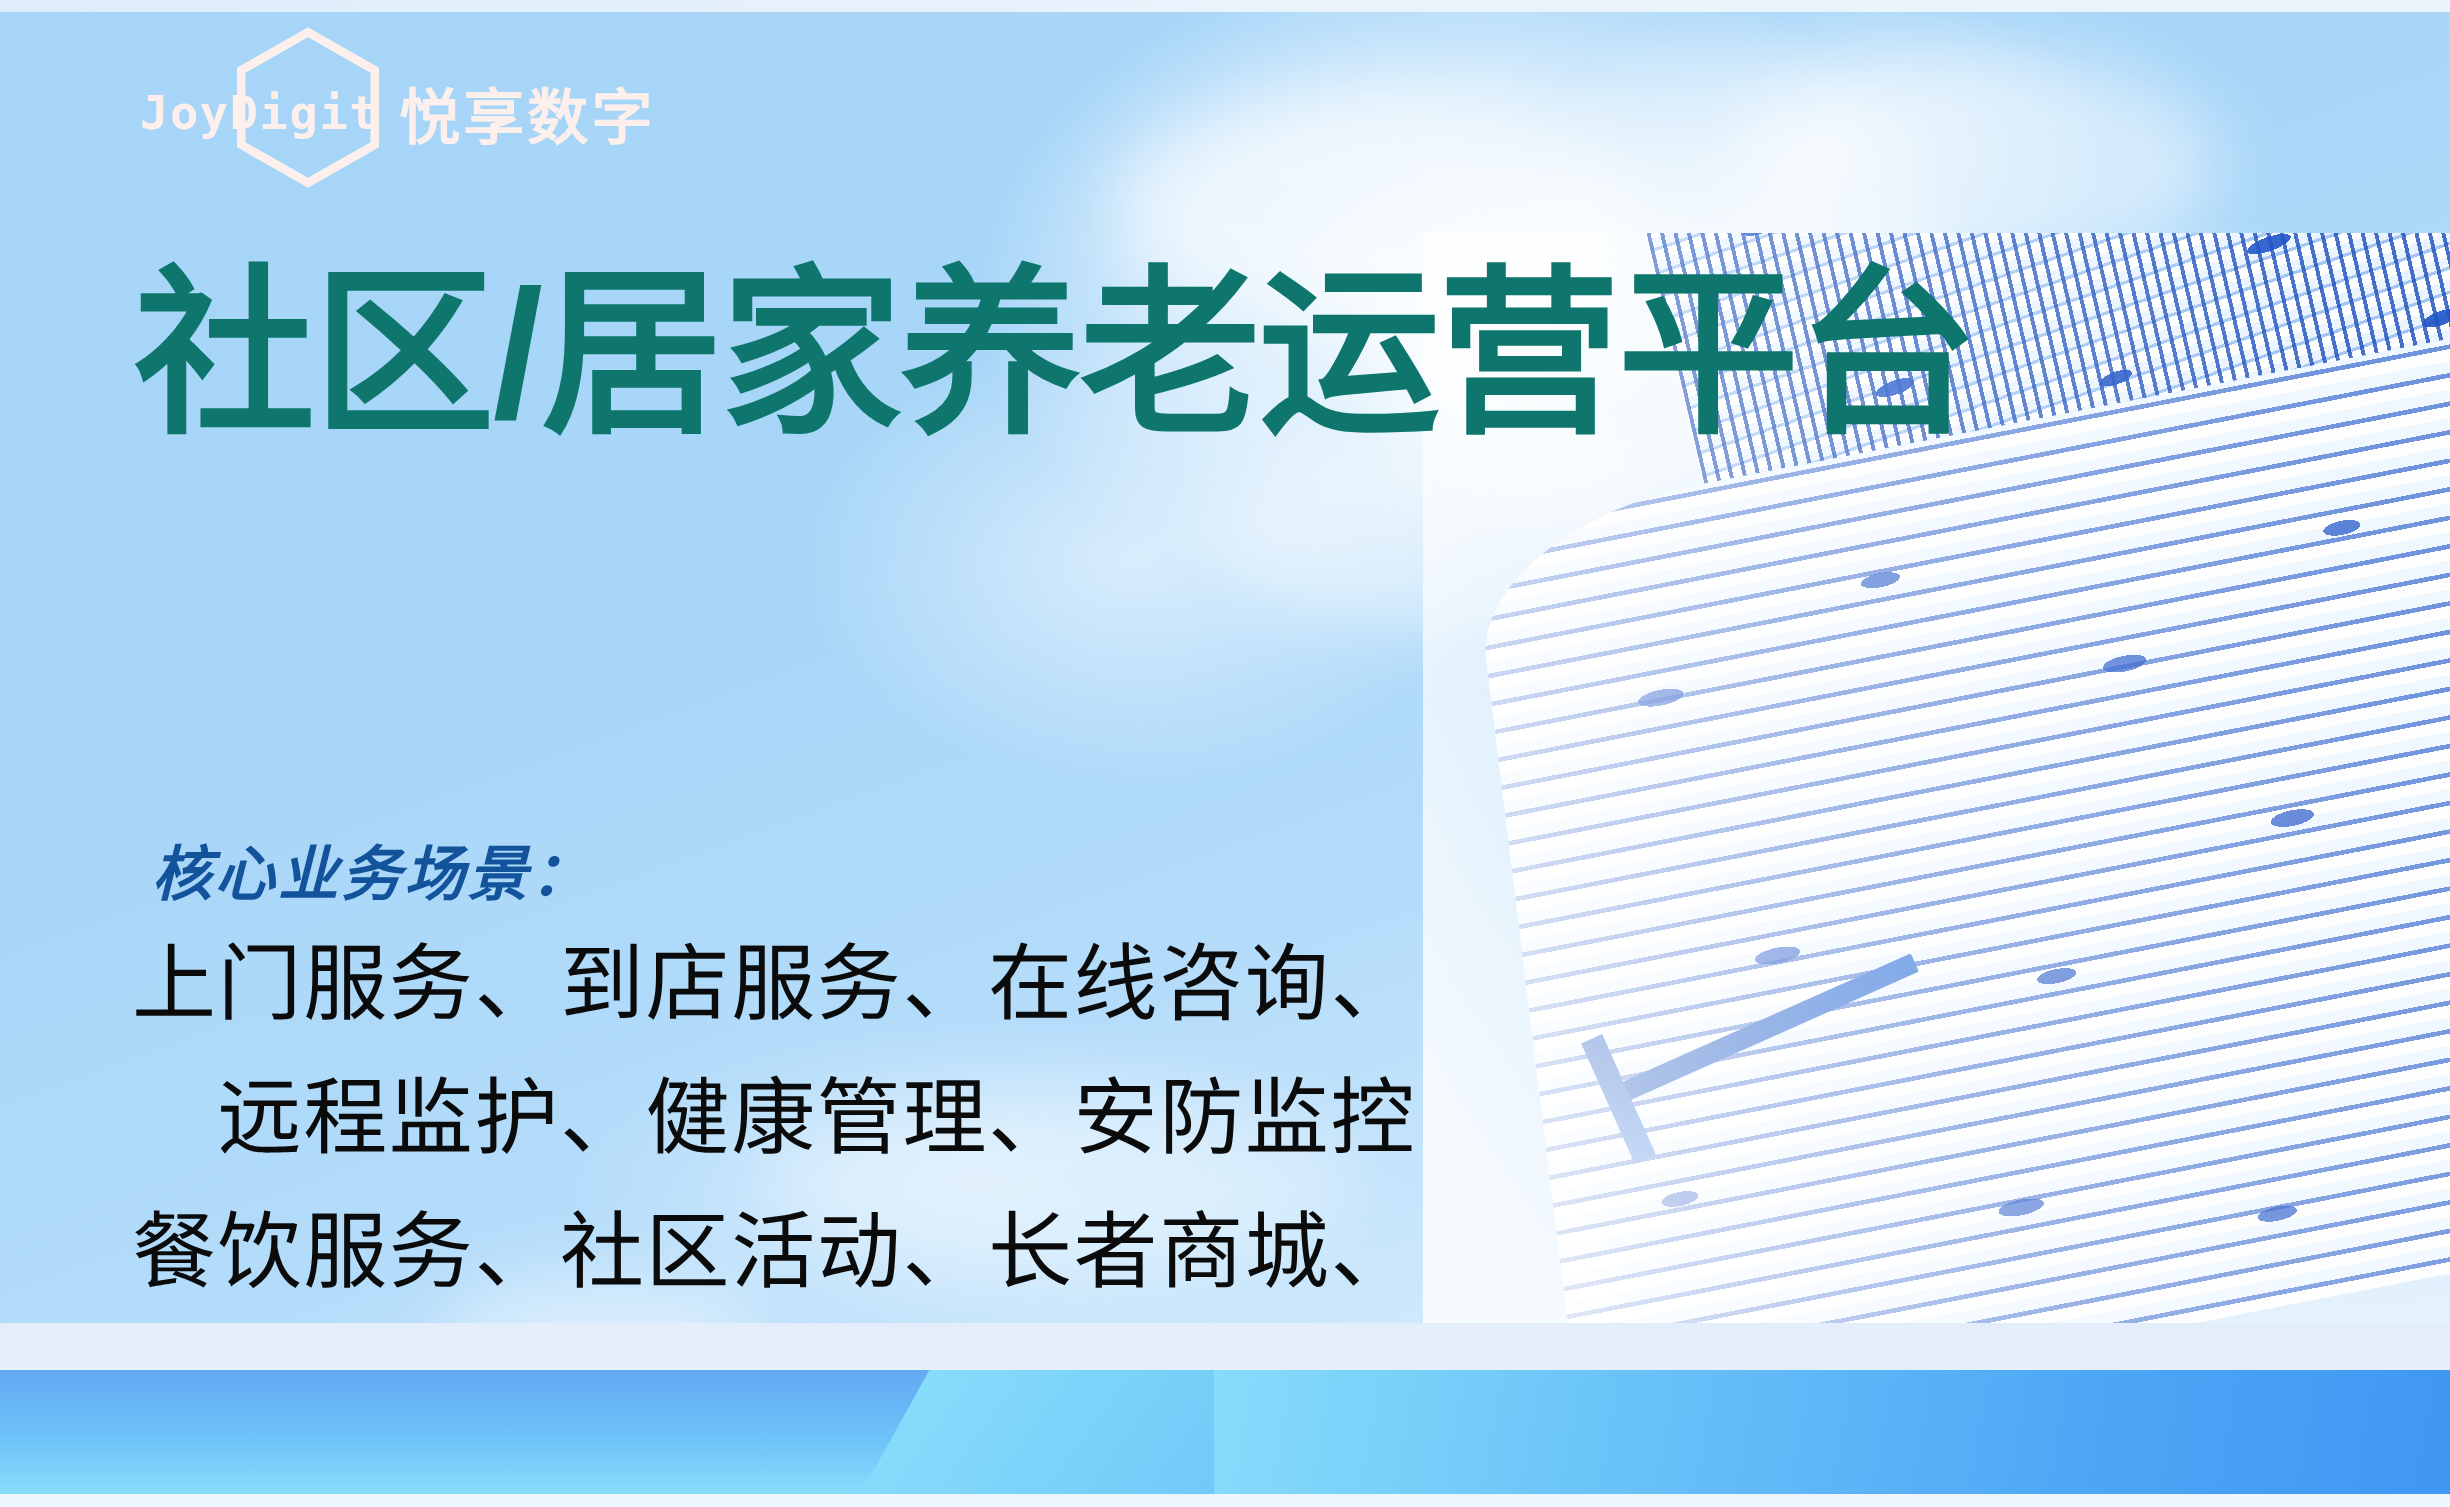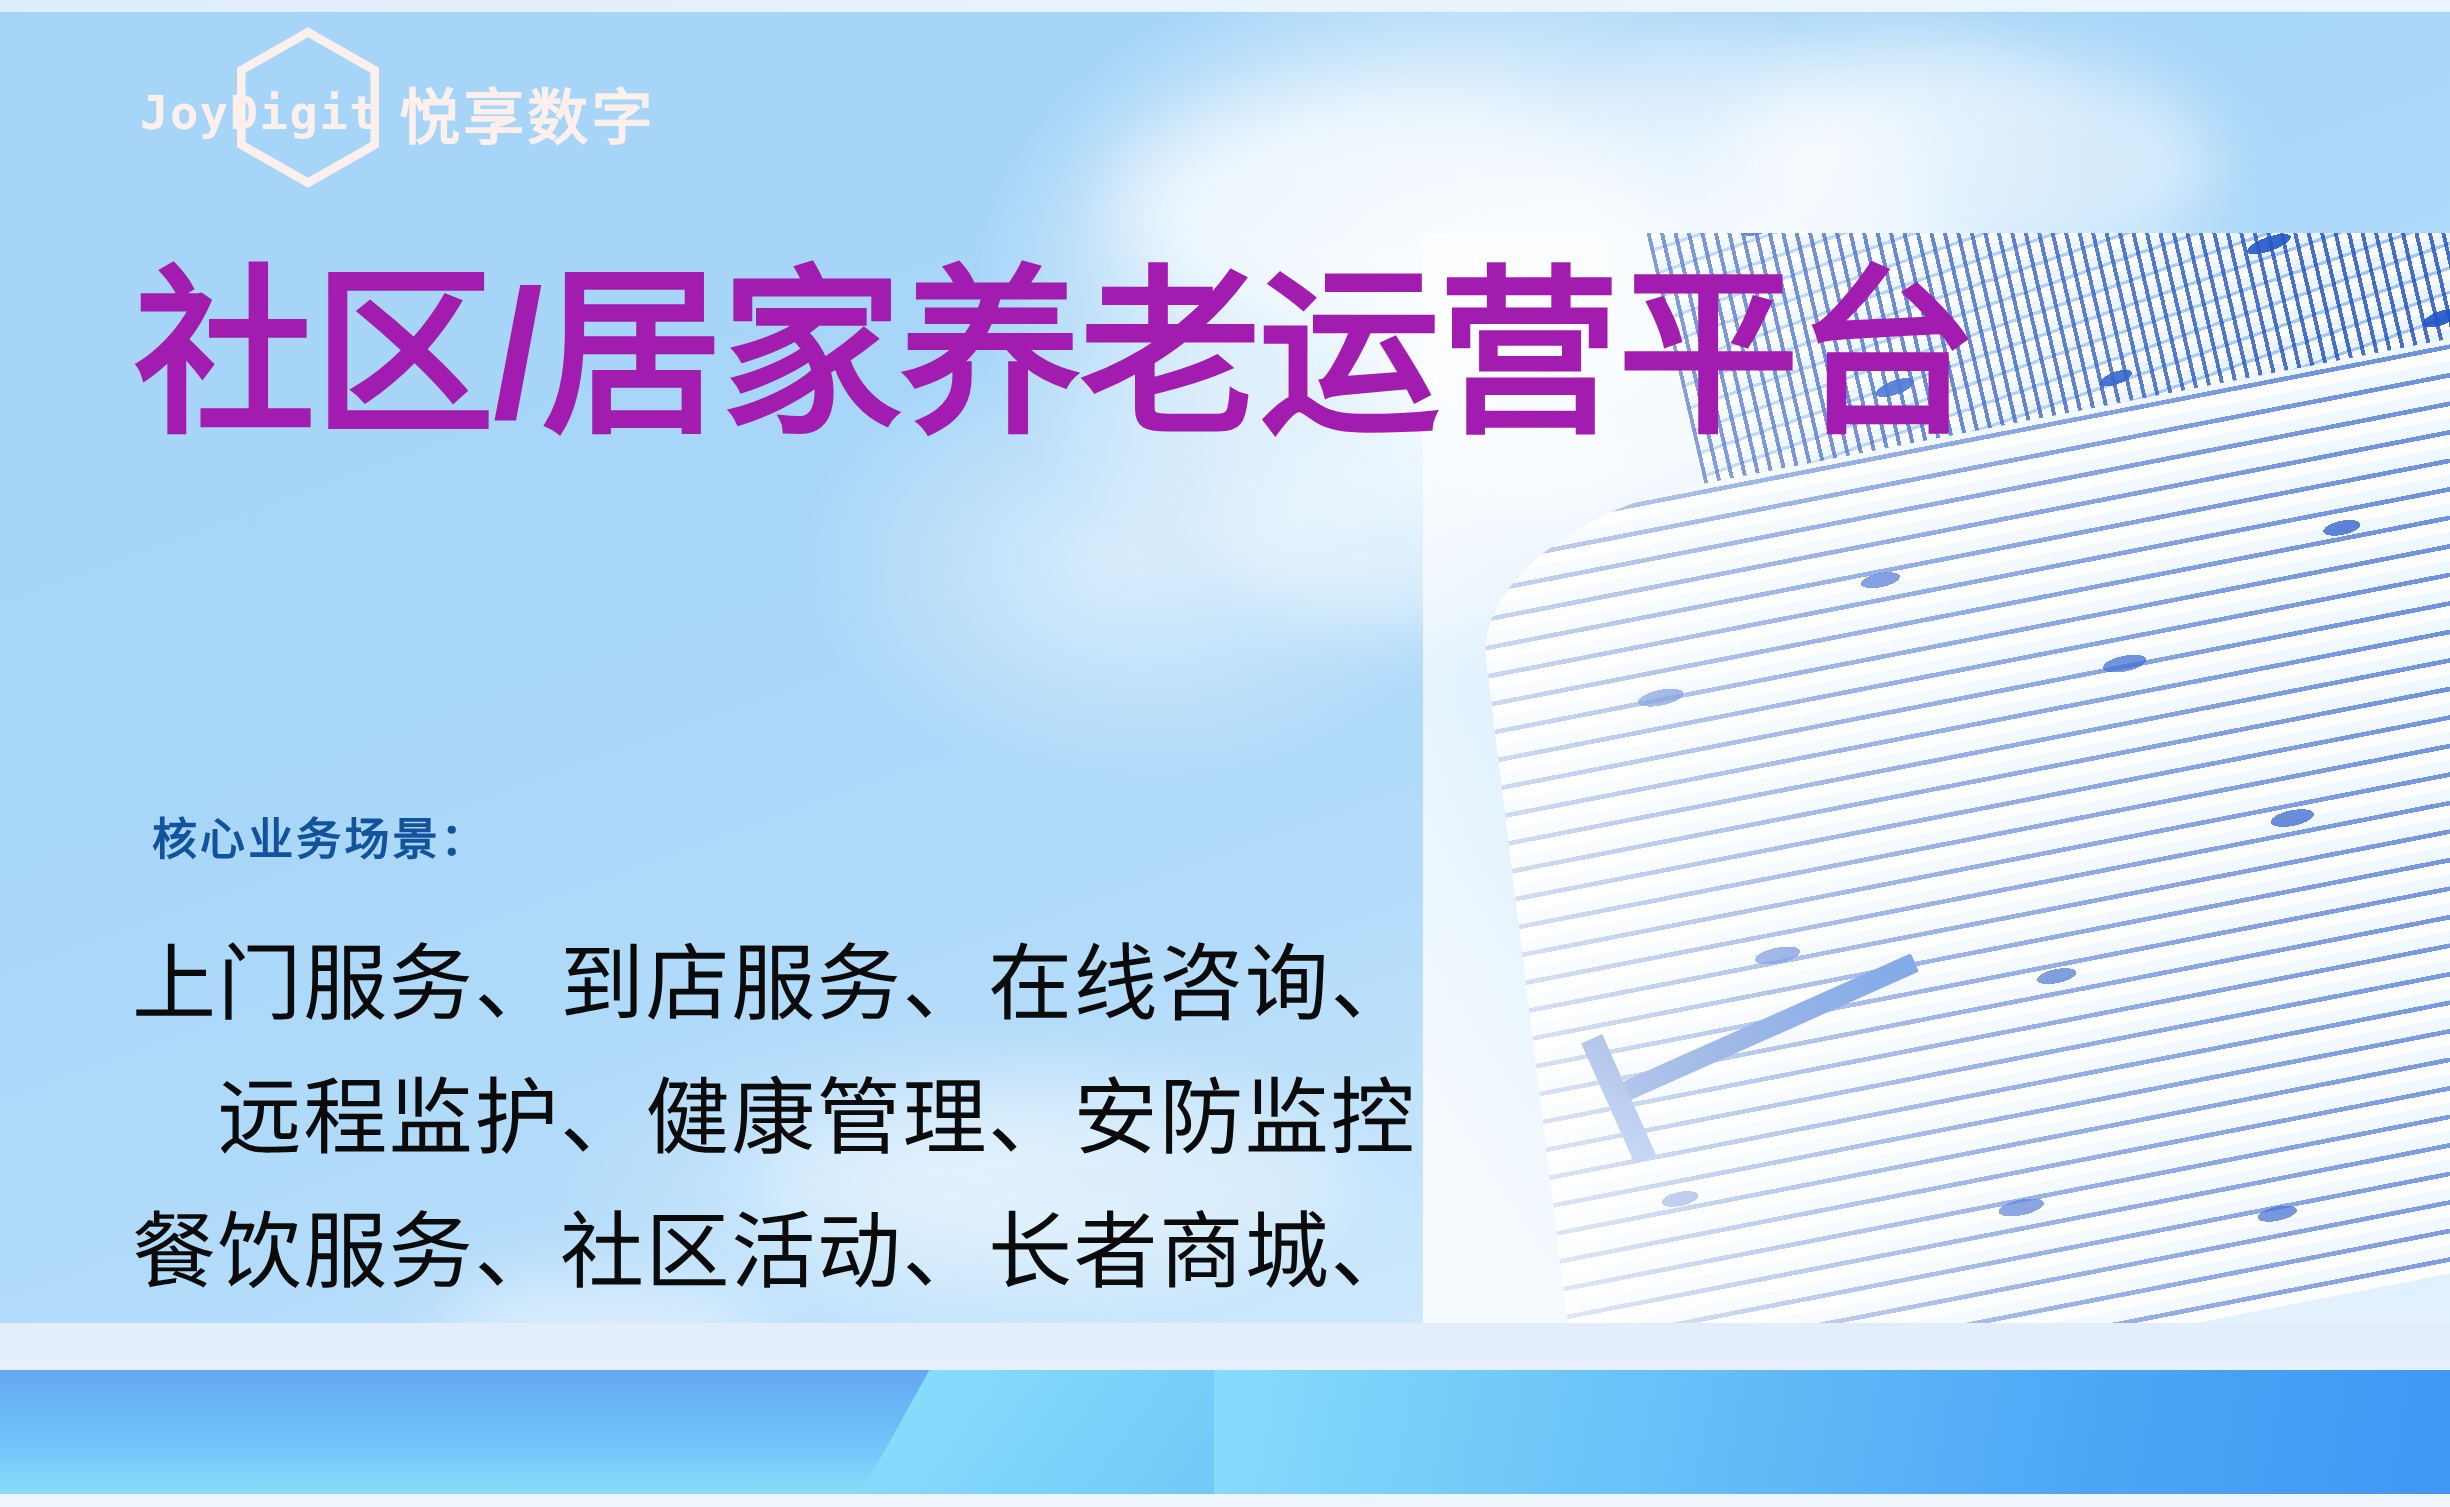--- a/index.html
+++ b/index.html
@@ -177,31 +177,32 @@
     position:relative; z-index:2;
     font-size:61px; font-weight:700; letter-spacing:3.1px;
     color:#fdf0ec;
   }
 
   
   .title{
     position:absolute; left:134px; top:257px;
     z-index:20;
     font-size:181px; font-weight:800; letter-spacing:-1.6px;
-    line-height:1.08; color:#a21caf;
+    line-height:1.08; color:#0f766e;
     white-space:nowrap;
   }
 
   
   .section-label{
-    position:absolute; left:152px; top:803px;
-    z-index:20;
-    font-size:45px; font-weight:800; letter-spacing:3.1px;
+    position:absolute; left:152px; top:825px;
+    z-index:20;
+    font-size:60px; font-weight:800; letter-spacing:3.1px;
     color:#13539c;
     white-space:nowrap;
+    font-style:italic;
   }
 
   
   .body-lines{
     position:absolute; left:132px; top:917px;
     z-index:20;
     text-align:right;
   }
   .body-line{
     font-size:84px; font-weight:500; letter-spacing:1.6px;

